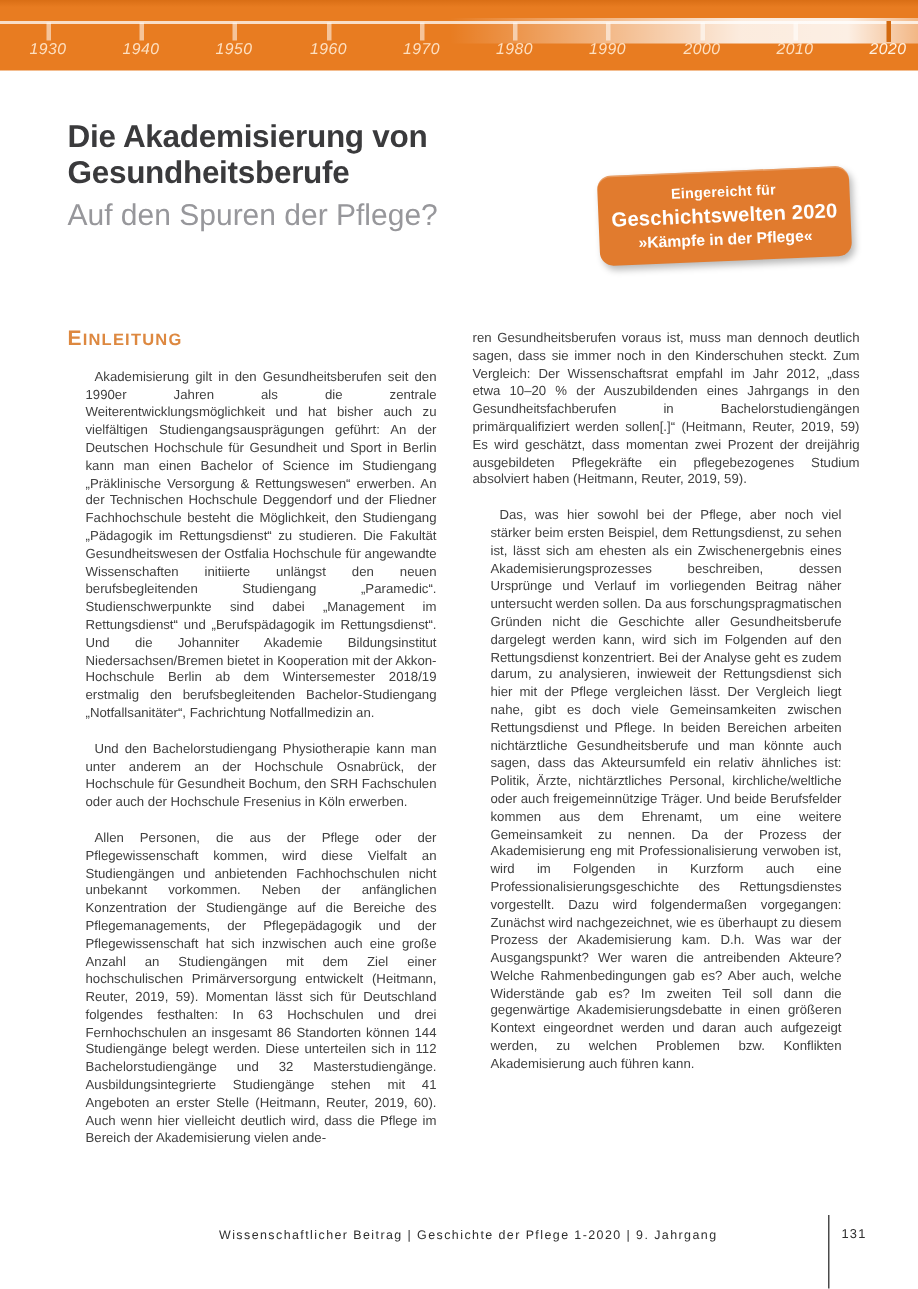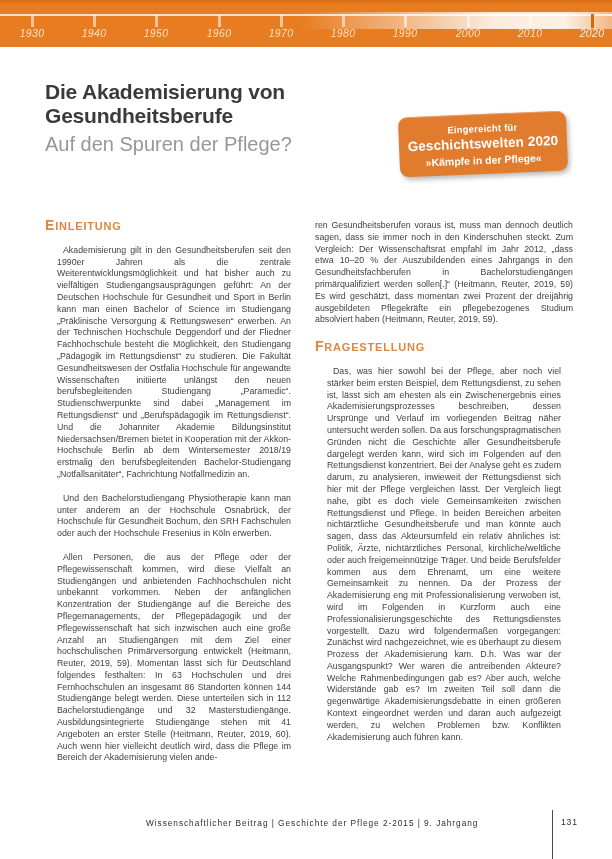--- a/index.html
+++ b/index.html
@@ -155,20 +155,19 @@
 
 <div class="columns">
   <div class="col body-text">
     <h3 class="sec-heading">Einleitung</h3>
     <p class="para">Akademisierung gilt in den Gesundheitsberufen seit den 1990er Jahren als die zentrale Weiterentwicklungsmöglichkeit und hat bisher auch zu vielfältigen Studiengangsausprägungen geführt: An der Deutschen Hochschule für Gesundheit und Sport in Berlin kann man einen Bachelor of Science im Studiengang „Präklinische Versorgung &amp; Rettungswesen“ erwerben. An der Technischen Hochschule Deggendorf und der Fliedner Fachhochschule besteht die Möglichkeit, den Studiengang „Pädagogik im Rettungsdienst“ zu studieren. Die Fakultät Gesundheitswesen der Ostfalia Hochschule für angewandte Wissenschaften initiierte unlängst den neuen berufsbegleitenden Studiengang „Paramedic“. Studienschwerpunkte sind dabei „Management im Rettungsdienst“ und „Berufspädagogik im Rettungsdienst“. Und die Johanniter Akademie Bildungsinstitut Niedersachsen/Bremen bietet in Kooperation mit der Akkon-Hochschule Berlin ab dem Wintersemester 2018/19 erstmalig den berufsbegleitenden Bachelor-Studiengang „Notfallsanitäter“, Fachrichtung Notfallmedizin an.</p>
     <p class="para">Und den Bachelorstudiengang Physiotherapie kann man unter anderem an der Hochschule Osnabrück, der Hochschule für Gesundheit Bochum, den SRH Fachschulen oder auch der Hochschule Fresenius in Köln erwerben.</p>
     <p class="para para-gap">Allen Personen, die aus der Pflege oder der Pflegewissenschaft kommen, wird diese Vielfalt an Studiengängen und anbietenden Fachhochschulen nicht unbekannt vorkommen. Neben der anfänglichen Konzentration der Studiengänge auf die Bereiche des Pflegemanagements, der Pflegepädagogik und der Pflegewissenschaft hat sich inzwischen auch eine große Anzahl an Studiengängen mit dem Ziel einer hochschulischen Primärversorgung entwickelt (Heitmann, Reuter, 2019, 59). Momentan lässt sich für Deutschland folgendes festhalten: In 63 Hochschulen und drei Fernhochschulen an insgesamt 86 Standorten können 144 Studiengänge belegt werden. Diese unterteilen sich in 112 Bachelorstudiengänge und 32 Masterstudiengänge. Ausbildungsintegrierte Studiengänge stehen mit 41 Angeboten an erster Stelle (Heitmann, Reuter, 2019, 60). Auch wenn hier vielleicht deutlich wird, dass die Pflege im Bereich der Akademisierung vielen ande-</p>
   </div>
   <div class="col body-text">
     <p class="para-cont">ren Gesundheitsberufen voraus ist, muss man dennoch deutlich sagen, dass sie immer noch in den Kinderschuhen steckt. Zum Vergleich: Der Wissenschaftsrat empfahl im Jahr 2012, „dass etwa 10–20 % der Auszubildenden eines Jahrgangs in den Gesundheitsfachberufen in Bachelorstudiengängen primärqualifiziert werden sollen[.]“ (Heitmann, Reuter, 2019, 59) Es wird geschätzt, dass momentan zwei Prozent der dreijährig ausgebildeten Pflegekräfte ein pflegebezogenes Studium absolviert haben (Heitmann, Reuter, 2019, 59).</p>
-    <h3 class="sec-heading heading-gap">Fragestellung</h3>
     <p class="para">Das, was hier sowohl bei der Pflege, aber noch viel stärker beim ersten Beispiel, dem Rettungsdienst, zu sehen ist, lässt sich am ehesten als ein Zwischenergebnis eines Akademisierungsprozesses beschreiben, dessen Ursprünge und Verlauf im vorliegenden Beitrag näher untersucht werden sollen. Da aus forschungspragmatischen Gründen nicht die Geschichte aller Gesundheitsberufe dargelegt werden kann, wird sich im Folgenden auf den Rettungsdienst konzentriert. Bei der Analyse geht es zudem darum, zu analysieren, inwieweit der Rettungsdienst sich hier mit der Pflege vergleichen lässt. Der Vergleich liegt nahe, gibt es doch viele Gemeinsamkeiten zwischen Rettungsdienst und Pflege. In beiden Bereichen arbeiten nichtärztliche Gesundheitsberufe und man könnte auch sagen, dass das Akteursumfeld ein relativ ähnliches ist: Politik, Ärzte, nichtärztliches Personal, kirchliche/weltliche oder auch freigemeinnützige Träger. Und beide Berufsfelder kommen aus dem Ehrenamt, um eine weitere Gemeinsamkeit zu nennen. Da der Prozess der Akademisierung eng mit Professionalisierung verwoben ist, wird im Folgenden in Kurzform auch eine Professionalisierungsgeschichte des Rettungsdienstes vorgestellt. Dazu wird folgendermaßen vorgegangen: Zunächst wird nachgezeichnet, wie es überhaupt zu diesem Prozess der Akademisierung kam. D.h. Was war der Ausgangspunkt? Wer waren die antreibenden Akteure? Welche Rahmenbedingungen gab es? Aber auch, welche Widerstände gab es? Im zweiten Teil soll dann die gegenwärtige Akademisierungsdebatte in einen größeren Kontext eingeordnet werden und daran auch aufgezeigt werden, zu welchen Problemen bzw. Konflikten Akademisierung auch führen kann.</p>
   </div>
 </div>
 
-<div class="footer-text">Wissenschaftlicher Beitrag | Geschichte der Pflege 2-2015 | 9. Jahrgang</div>
+<div class="footer-text">Wissenschaftlicher Beitrag | Geschichte der Pflege 1-2020 | 9. Jahrgang</div>
 <div class="footer-rule"></div>
 <div class="page-number">131</div>
 
 </body></html>

